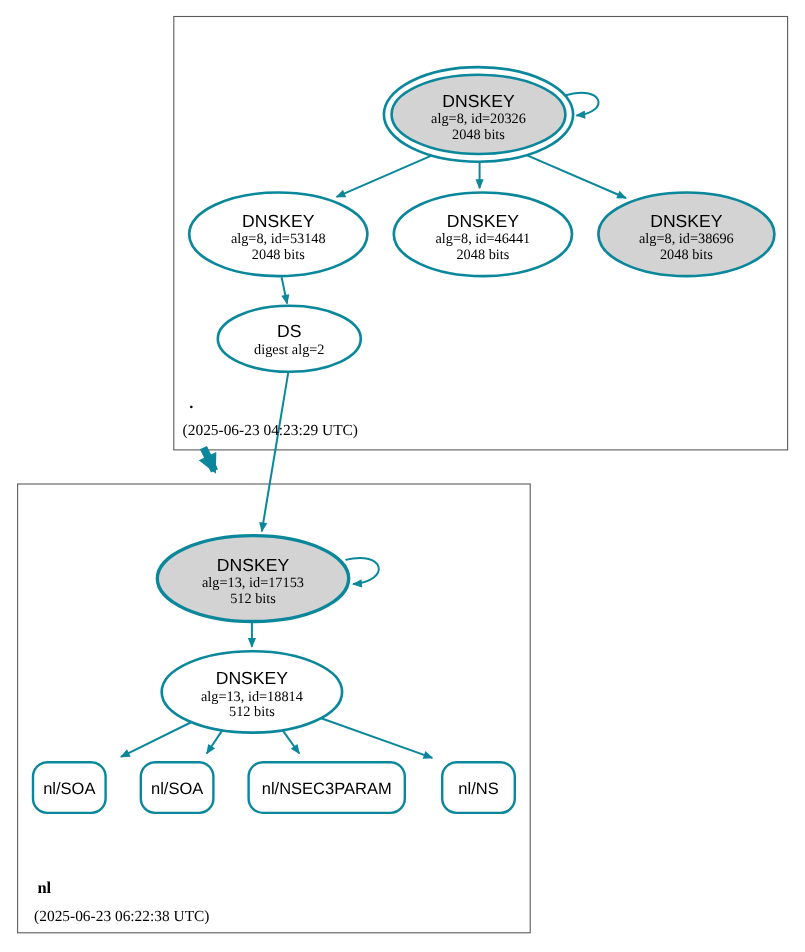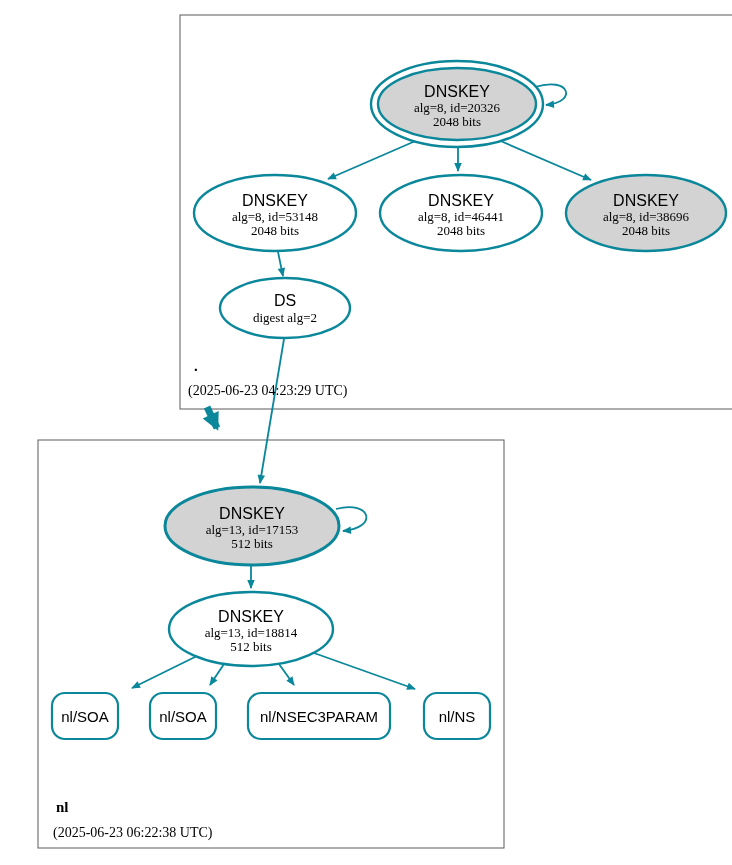--- a/index.html
+++ b/index.html
@@ -6,21 +6,20 @@
     margin: 0;
     padding: 0;
     background: #ffffff;
   }
   .canvas {
     position: relative;
     width: 632px;
     height: 865px;
     background: #ffffff;
     font-family: "Liberation Serif", serif;
-    padding-left: 22px;
   }
   svg { display: block; }
 
   .zonebox {
     fill: none;
     stroke: #5b5b5b;
     stroke-width: 1;
   }
   .edge {
     stroke: #0a879a;

